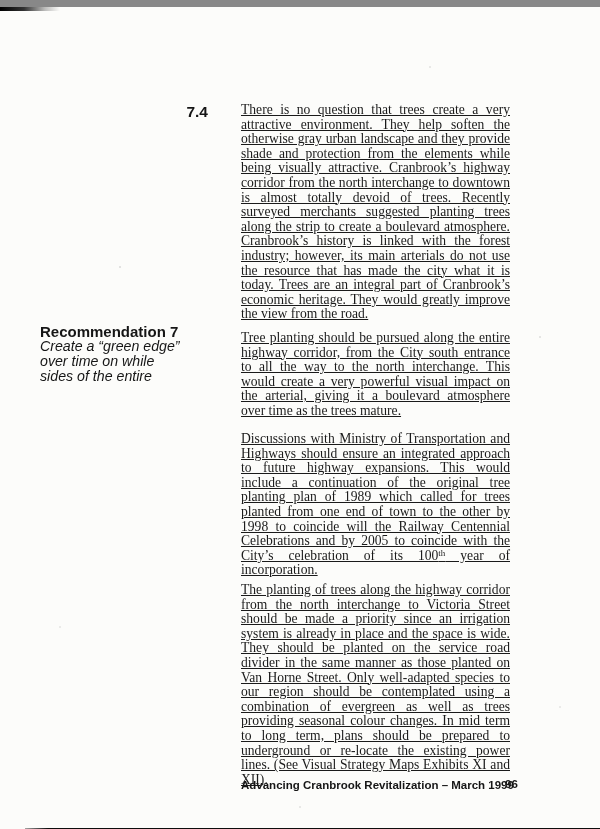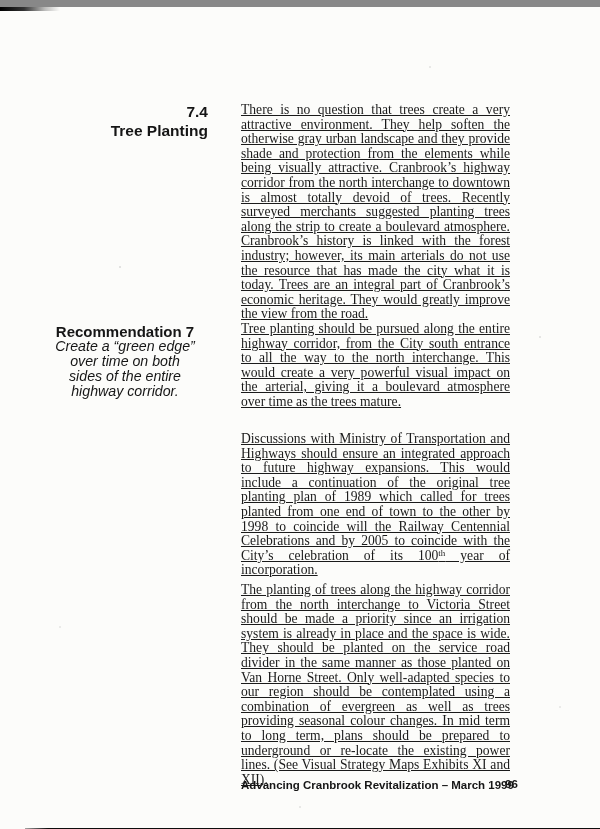--- a/index.html
+++ b/index.html
@@ -41,32 +41,32 @@
     width: 269px;
     margin: 0;
     font-family: "Liberation Serif", serif;
     font-size: 13.6px;
     line-height: 14.6px;
     text-align: justify;
     color: #1a1a1a;
     text-decoration: underline;
   }
   .p1 { top: 96px; }
-  .p2 { top: 315px; }
+  .p2 { top: 324px; }
   .p3 { top: 425px; }
   .p4 { top: 576px; }
   .p3 sup {
     font-size: 9px;
     line-height: 0;
     vertical-align: 4px;
   }
   .rec-block {
     position: absolute;
     top: 317px; left: 40px; width: 170px;
-    text-align: center;
+    text-align: left;
     font-family: "Liberation Sans", sans-serif;
     color: #161616;
   }
   .rec-title {
     font-weight: bold;
     font-size: 15px;
     line-height: 15px;
   }
   .rec-line {
     font-style: italic;
@@ -98,31 +98,29 @@
 </style>
 </head>
 <body>
 
 <div class="page">
 
   <div class="corner-streak"></div>
 
   <div class="section-heading">
     <div>7.4</div>
-    <div>Tree Planting</div>
   </div>
 
   <p class="bodycol p1">There is no question that trees create a very attractive environment. They help soften the otherwise gray urban landscape and they provide shade and protection from the elements while being visually attractive. Cranbrook’s highway corridor from the north interchange to downtown is almost totally devoid of trees. Recently surveyed merchants suggested planting trees along the strip to create a boulevard atmosphere. Cranbrook’s history is linked with the forest industry; however, its main arterials do not use the resource that has made the city what it is today. Trees are an integral part of Cranbrook’s economic heritage. They would greatly improve the view from the road.</p>
 
   <div class="rec-block">
     <div class="rec-title">Recommendation 7</div>
     <div class="rec-line">Create a “green edge”</div>
-    <div class="rec-line">over time on both</div>
+    <div class="rec-line">over time on while</div>
     <div class="rec-line">sides of the entire</div>
-    <div class="rec-line">highway corridor.</div>
   </div>
 
   <p class="bodycol p2">Tree planting should be pursued along the entire highway corridor, from the City south entrance to all the way to the north interchange. This would create a very powerful visual impact on the arterial, giving it a boulevard atmosphere over time as the trees mature.</p>
 
   <p class="bodycol p3"><span>Discussions with Ministry of Transportation and Highways should ensure an integrated approach to future highway expansions. This would include a continuation of the original tree planting plan of 1989 which called for trees planted from one end of town to the other by 1998 to coincide will the Railway Centennial Celebrations and by 2005 to coincide with the City’s celebration of its 100</span><sup>th</sup><span> year of incorporation.</span></p>
 
   <p class="bodycol p4">The planting of trees along the highway corridor from the north interchange to Victoria Street should be made a priority since an irrigation system is already in place and the space is wide. They should be planted on the service road divider in the same manner as those planted on Van Horne Street. Only well-adapted species to our region should be contemplated using a combination of evergreen as well as trees providing seasonal colour changes. In mid term to long term, plans should be prepared to underground or re-locate the existing power lines. (See Visual Strategy Maps Exhibits XI and XII).</p>
 
   <div class="footer-text">Advancing Cranbrook Revitalization – March 1999</div>
 

